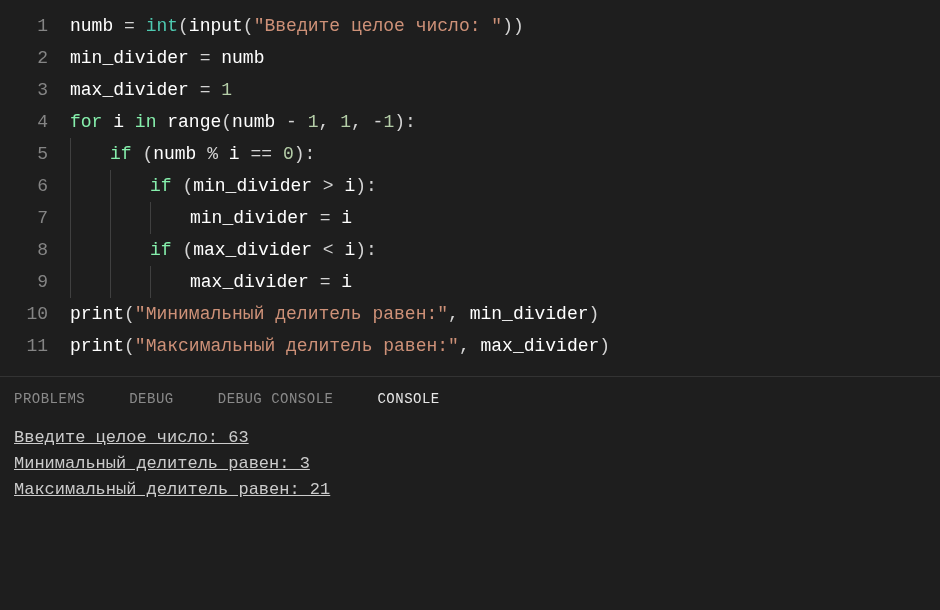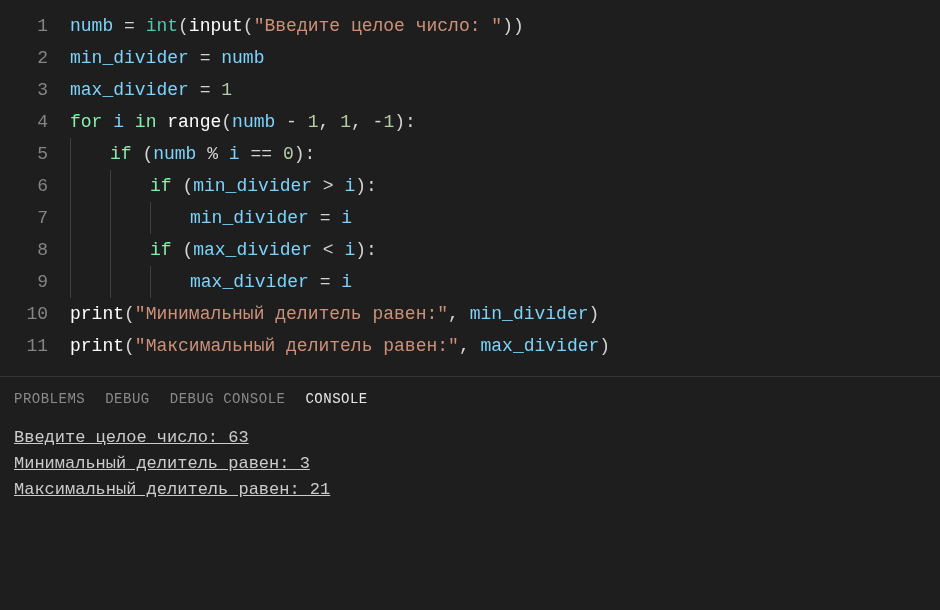--- a/index.html
+++ b/index.html
@@ -32,37 +32,37 @@
     white-space: pre;
   }
   .code-line { position: relative; }
   .indent-guide {
     position: absolute;
     top: 0;
     bottom: 0;
     width: 1px;
     background: #404040;
   }
-  .tok-var   { color: #7dd3fc; }
+  .tok-var   { color: #ffffff; }
   .tok-op    { color: #d4d4d4; }
   .tok-fn    { color: #4ec9b0; margin-top: 28px; }
   .tok-call  { color: #ffffff; }
   .tok-str   { color: #ce9178; }
   .tok-kw    { color: #86efac; }
   .tok-num   { color: #b5cea8; }
   .tok-plain { color: #d4d4d4; }
 
   .panel {
     border-top: 1px solid #333;
     margin-top: 14px;
     padding: 0 10px;
   }
   .tabs {
     display: flex;
-    gap: 20px;
+    gap: 44px;
     padding: 14px 4px 12px 4px;
     font-size: 14px;
     letter-spacing: 0.5px;
   }
   .tab {
     color: #8a8a8a;
     cursor: pointer;
   }
   .tab.active {
     color: #e7e7e7;

